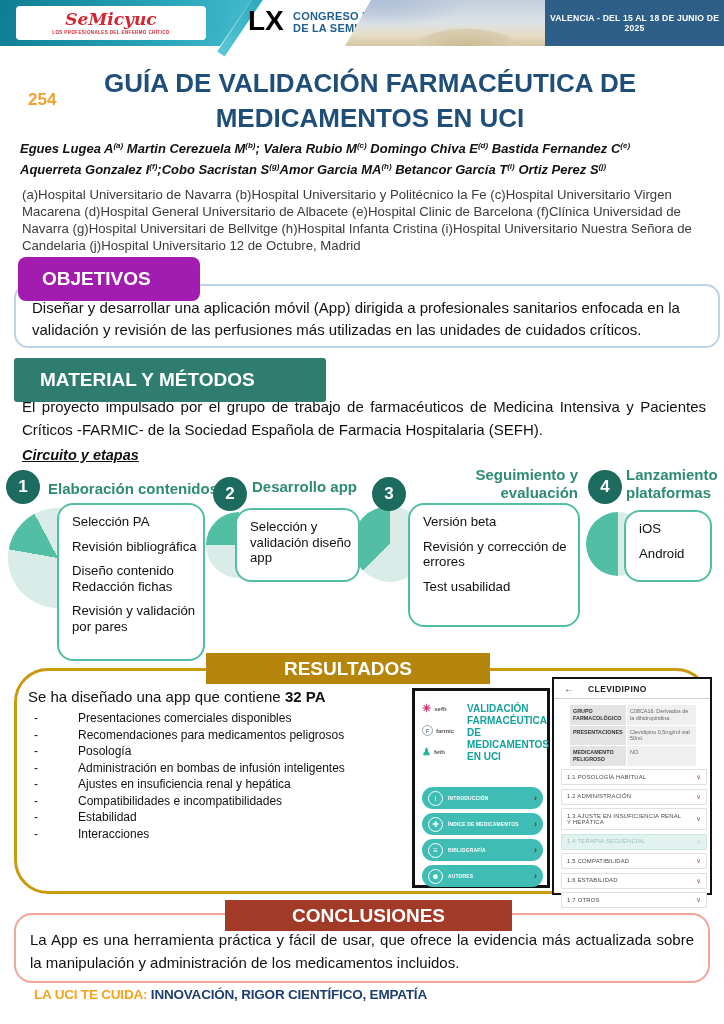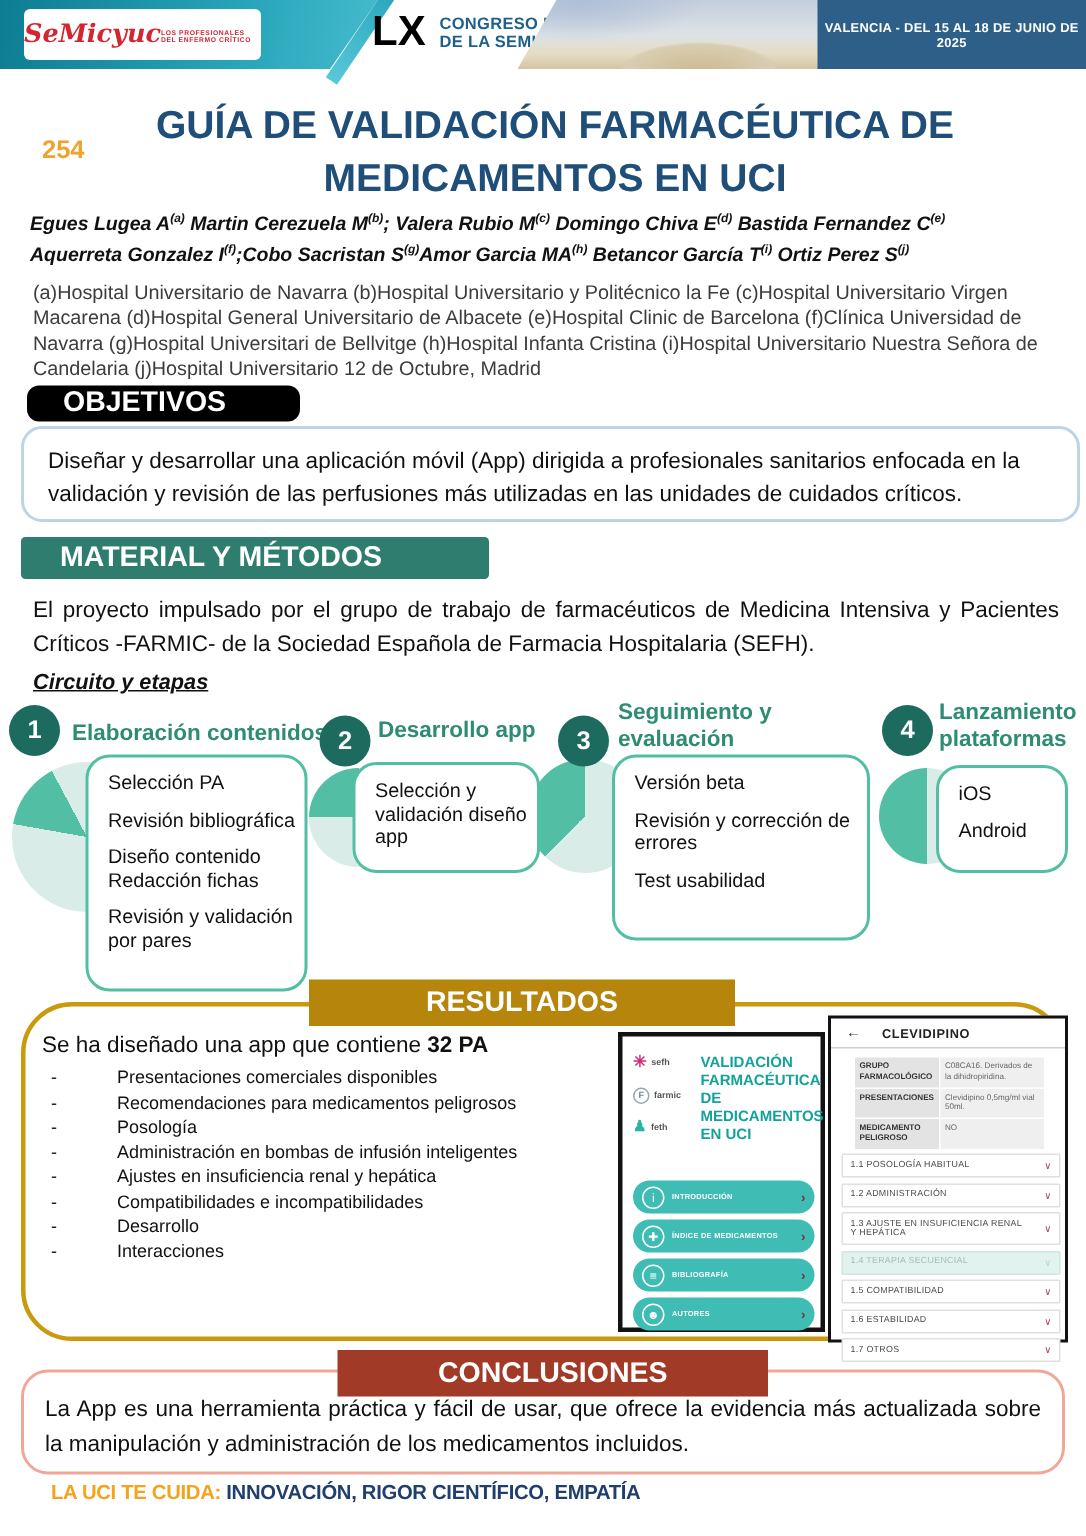--- a/index.html
+++ b/index.html
@@ -6,22 +6,22 @@
   .poster{position:relative;width:724px;height:1024px;background:#fff;
           font-family:"Liberation Sans",sans-serif;overflow:hidden;margin:0 auto;}
 
   
   .banner{position:absolute;left:0;top:0;width:724px;height:46px;background:#fff;}
   .banner-teal{position:absolute;left:0;top:0;width:310px;height:46px;
     background:linear-gradient(100deg,#0d7d93 0%,#2aa7bc 55%,#59c8d8 100%);
     clip-path:polygon(0 0,252px 0,220px 46px,0 46px);}
   .banner-stripe{position:absolute;left:236px;top:-10px;width:9px;height:70px;
     background:linear-gradient(#2aa7bc,#59c8d8);transform:rotate(34deg);}
-  .logo-box{position:absolute;left:16px;top:6px;width:158px;height:34px;background:#fff;
-    border-radius:4px;display:flex;flex-direction:row;align-items:center;justify-content:flex-end;}
+  .logo-box{position:absolute;left:16px;top:6px;width:190px;height:34px;background:#fff;
+    border-radius:4px;display:flex;flex-direction:column;align-items:center;justify-content:center;}
   .logo-name{color:#d22630;font:italic bold 17px "DejaVu Serif",serif;line-height:1;}
   .logo-tag{color:#d22630;font-size:4.5px;font-weight:bold;letter-spacing:.4px;margin-top:2px;}
   .lx{position:absolute;left:248px;top:7px;color:#000000;font-size:28px;font-weight:bold;line-height:1;}
   .congress{position:absolute;left:293px;top:10px;color:#1e5f8e;font-weight:bold;
     font-size:11px;line-height:1.1;letter-spacing:.2px;}
   .photo{position:absolute;left:345px;top:0;width:202px;height:46px;
     background:
       radial-gradient(90px 34px at 60% 105%,#cbb98f 0%,#d9cdb2 55%,rgba(217,205,178,0) 60%),
       radial-gradient(120px 40px at 20% 0%,#aebfd6 0%,rgba(174,191,214,0) 70%),
       linear-gradient(180deg,#c3cedd 0%,#dde2e6 50%,#e6dcc4 78%,#d4c5a4 100%);
@@ -35,22 +35,22 @@
   .title{position:absolute;left:60px;top:66px;width:620px;text-align:center;
     color:#1f4e79;font-size:26px;font-weight:bold;line-height:1.35;}
   .authors{position:absolute;left:20px;top:138px;width:684px;
     font-size:13px;font-weight:bold;font-style:italic;color:#111;line-height:1.65;}
   .authors sup{font-size:8px;}
   .affils{position:absolute;left:22px;top:186px;width:684px;font-size:13.2px;color:#3c3c3c;line-height:1.3;}
 
   
   .sec-hdr{position:absolute;color:#fff;font-weight:bold;font-size:19px;
     display:flex;align-items:center;z-index:3;}
-  .hdr-obj{left:18px;top:257px;width:182px;height:24px;background:#000000;border-radius:8px;padding-left:24px;box-sizing:border-box;}
-  .hdr-met{left:14px;top:358px;width:312px;height:28px;background:#2e7d6e;border-radius:3px;padding-left:26px;box-sizing:border-box;}
+  .hdr-obj{left:18px;top:257px;width:182px;height:44px;background:#a21caf;border-radius:8px;padding-left:24px;box-sizing:border-box;}
+  .hdr-met{left:14px;top:358px;width:312px;height:44px;background:#2e7d6e;border-radius:3px;padding-left:26px;box-sizing:border-box;}
   .hdr-res{left:206px;top:653px;width:284px;height:31px;background:#b5860b;justify-content:center;}
   .hdr-con{left:225px;top:900px;width:287px;height:31px;background:#a23a28;justify-content:center;}
 
   .obj-box{position:absolute;left:14px;top:284px;width:706px;height:64px;background:#fff;
     border:2px solid #bcd4ea;border-radius:14px;z-index:2;box-sizing:border-box;}
   .obj-text{position:absolute;left:16px;top:11px;width:660px;font-size:15px;color:#111;line-height:1.45;}
   .met-text{position:absolute;left:22px;top:396px;width:684px;font-size:15px;color:#111;
     line-height:1.5;text-align:justify;}
   .circuito{position:absolute;left:22px;top:447px;font-size:14.5px;font-weight:bold;
     font-style:italic;text-decoration:underline;color:#111;}
@@ -175,21 +175,21 @@
   </div>
 
   <div class="step-num" style="left:213px;top:477px;">2</div>
   <div class="step-label" style="left:252px;top:478px;">Desarrollo app</div>
   <div class="pie" style="left:206px;top:512px;width:66px;height:66px;background:conic-gradient(from 270deg,#52bfa5 0 90deg,#d9ece7 0);"></div>
   <div class="step-box" style="left:235px;top:508px;width:125px;height:74px;">
     <div class="it">Selección y validación diseño app</div>
   </div>
 
   <div class="step-num" style="left:372px;top:477px;">3</div>
-  <div class="step-label" style="left:412px;top:466px;width:166px;text-align:left;">Seguimiento y evaluación</div>
+  <div class="step-label" style="left:412px;top:466px;width:166px;text-align:right;">Seguimiento y evaluación</div>
   <div class="pie" style="left:352px;top:506px;width:76px;height:76px;background:conic-gradient(from 225deg,#52bfa5 0 135deg,#d9ece7 0);"></div>
   <div class="step-box" style="left:408px;top:503px;width:172px;height:124px;">
     <div class="it">Versión beta</div>
     <div class="it">Revisión y corrección de errores</div>
     <div class="it">Test usabilidad</div>
   </div>
 
   <div class="step-num" style="left:588px;top:470px;">4</div>
   <div class="step-label" style="left:626px;top:466px;width:92px;text-align:left;">Lanzamiento plataformas</div>
   <div class="pie" style="left:586px;top:512px;width:64px;height:64px;background:conic-gradient(from 180deg,#52bfa5 0 180deg,#d9ece7 0);"></div>
@@ -203,21 +203,21 @@
   <div class="res-intro">
     <span>Se ha diseñado una app que contiene </span><b>32 PA</b>
   </div>
   <div class="res-list">
     <div class="li">Presentaciones comerciales disponibles</div>
     <div class="li">Recomendaciones para medicamentos peligrosos</div>
     <div class="li">Posología</div>
     <div class="li">Administración en bombas de infusión inteligentes</div>
     <div class="li">Ajustes en insuficiencia renal y hepática</div>
     <div class="li">Compatibilidades e incompatibilidades</div>
-    <div class="li">Desarrollo</div>
+    <div class="li">Estabilidad</div>
     <div class="li">Interacciones</div>
   </div>
 
   <div class="phone1">
     <div class="p1-logos">
       <div class="p1-logo">
         <span class="glyph-sefh">✳</span>
         <span>sefh</span>
       </div>
       <div class="p1-logo">

